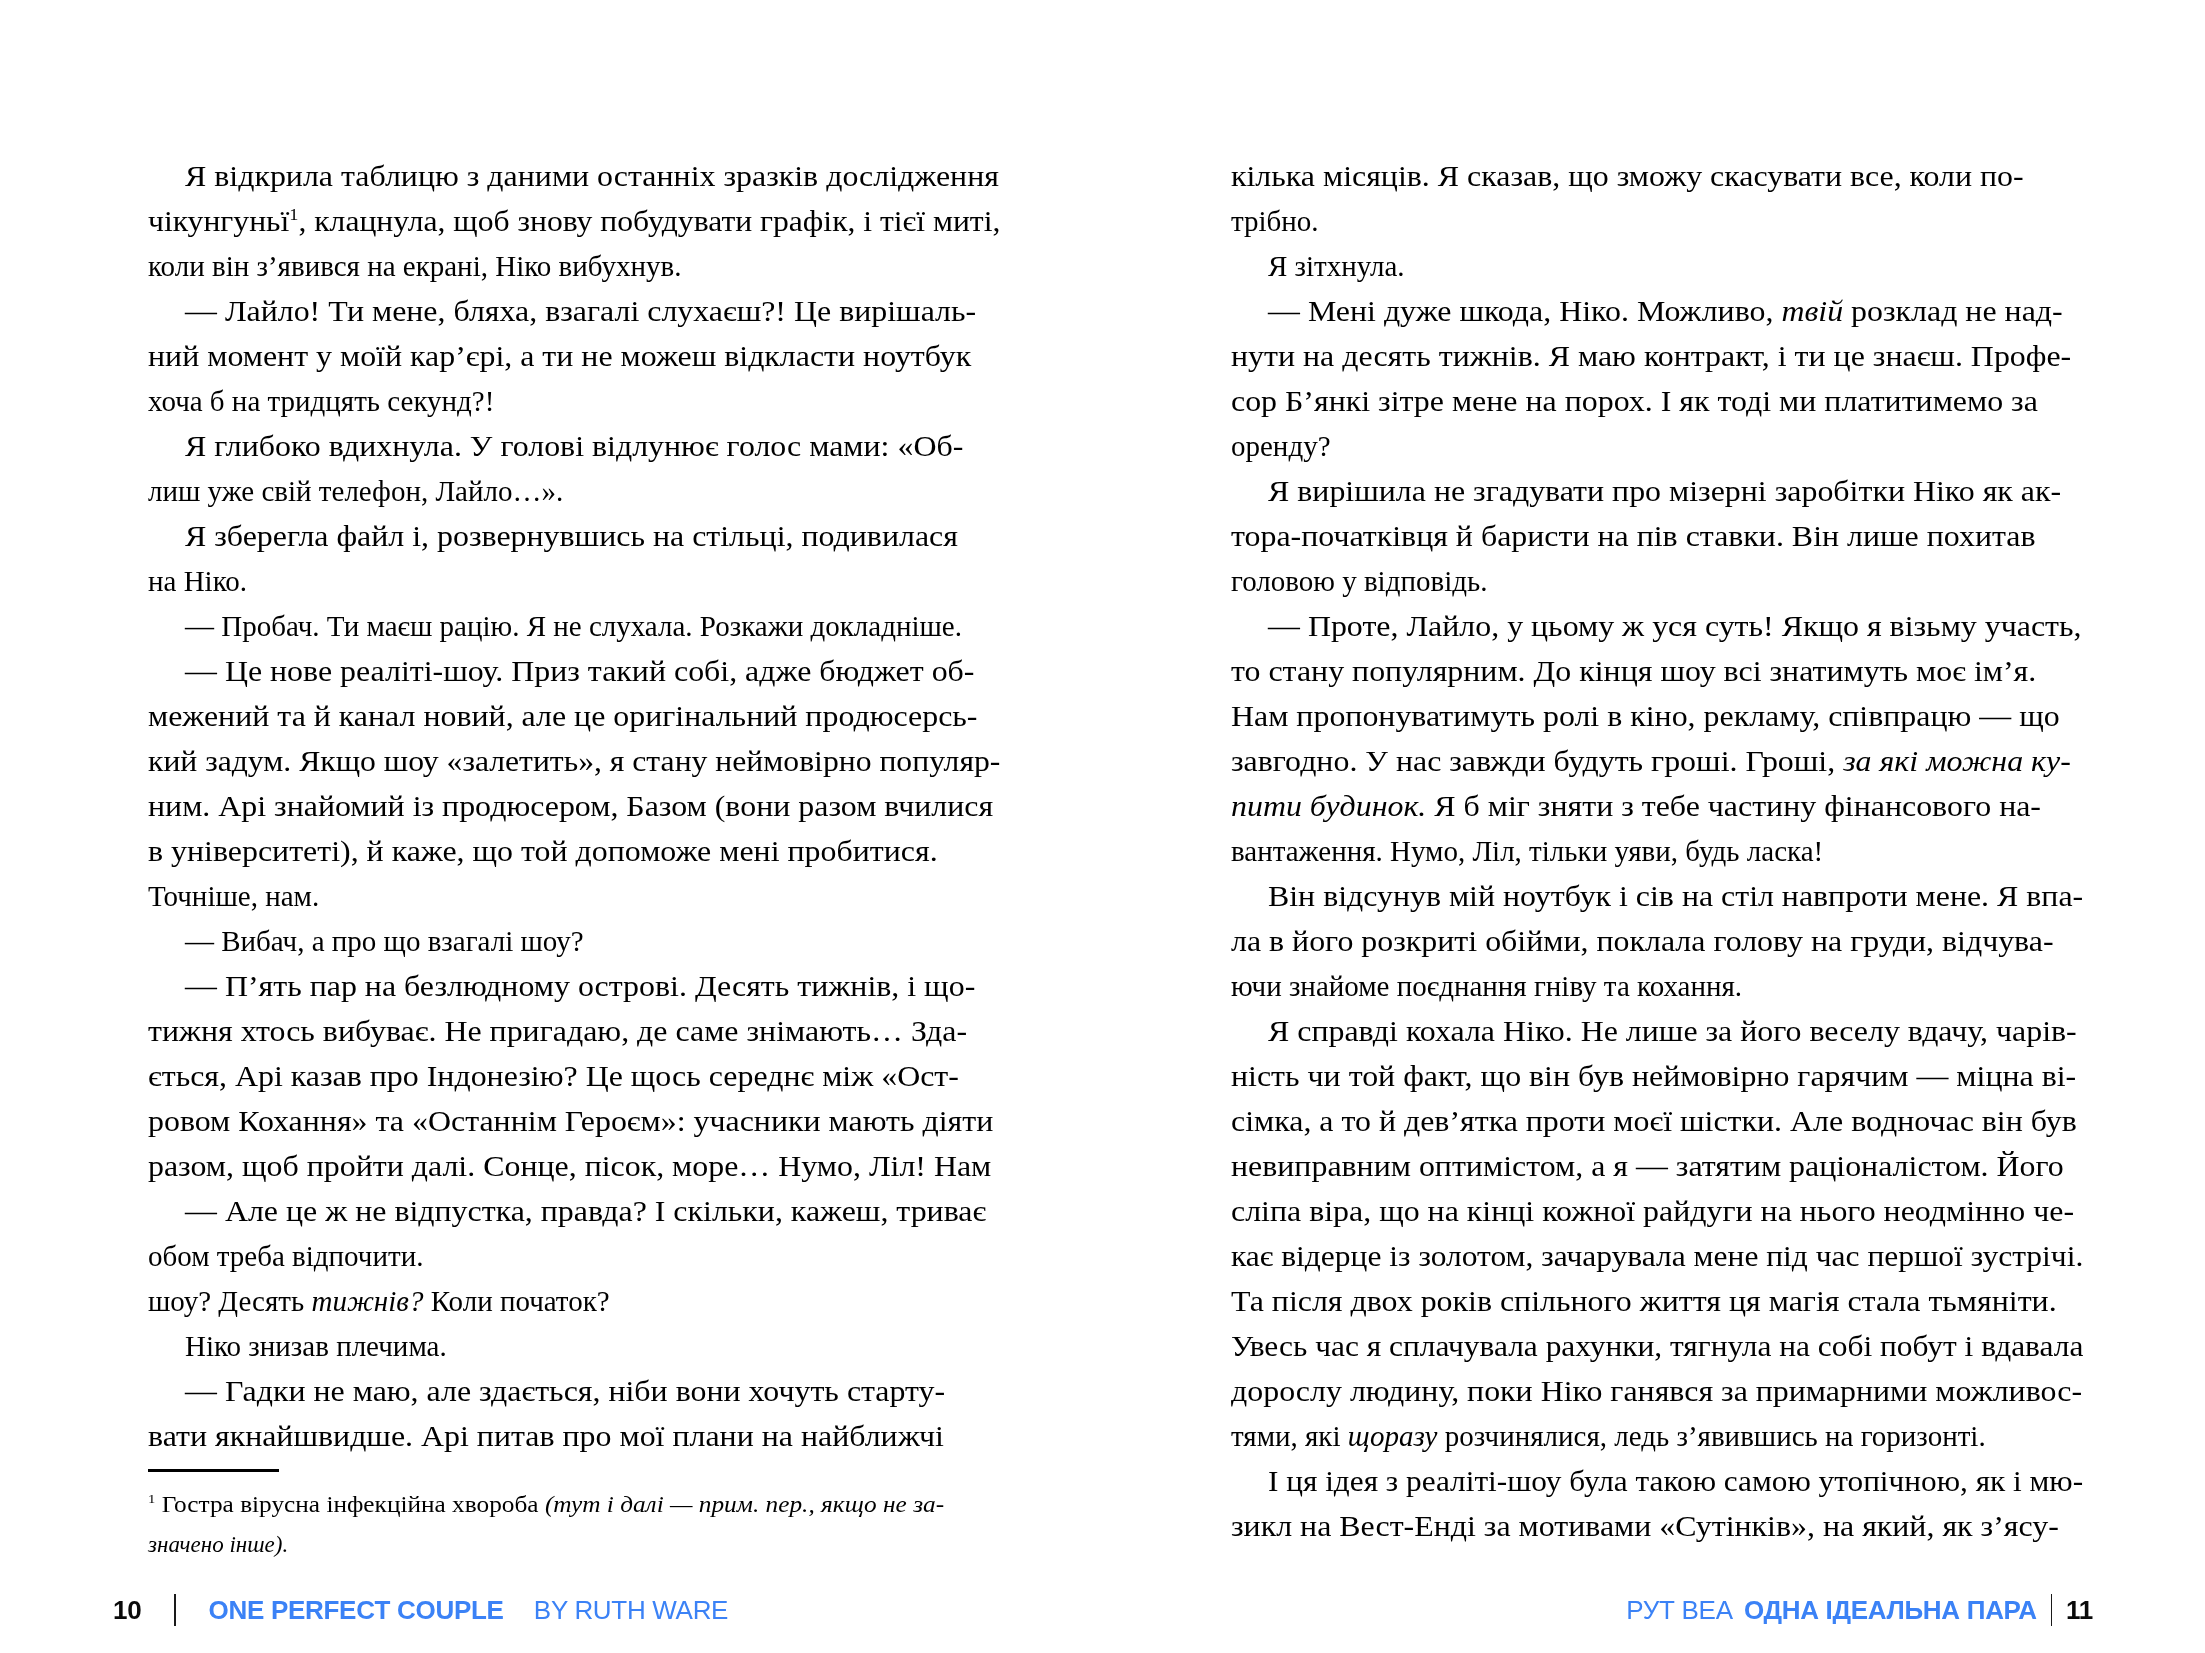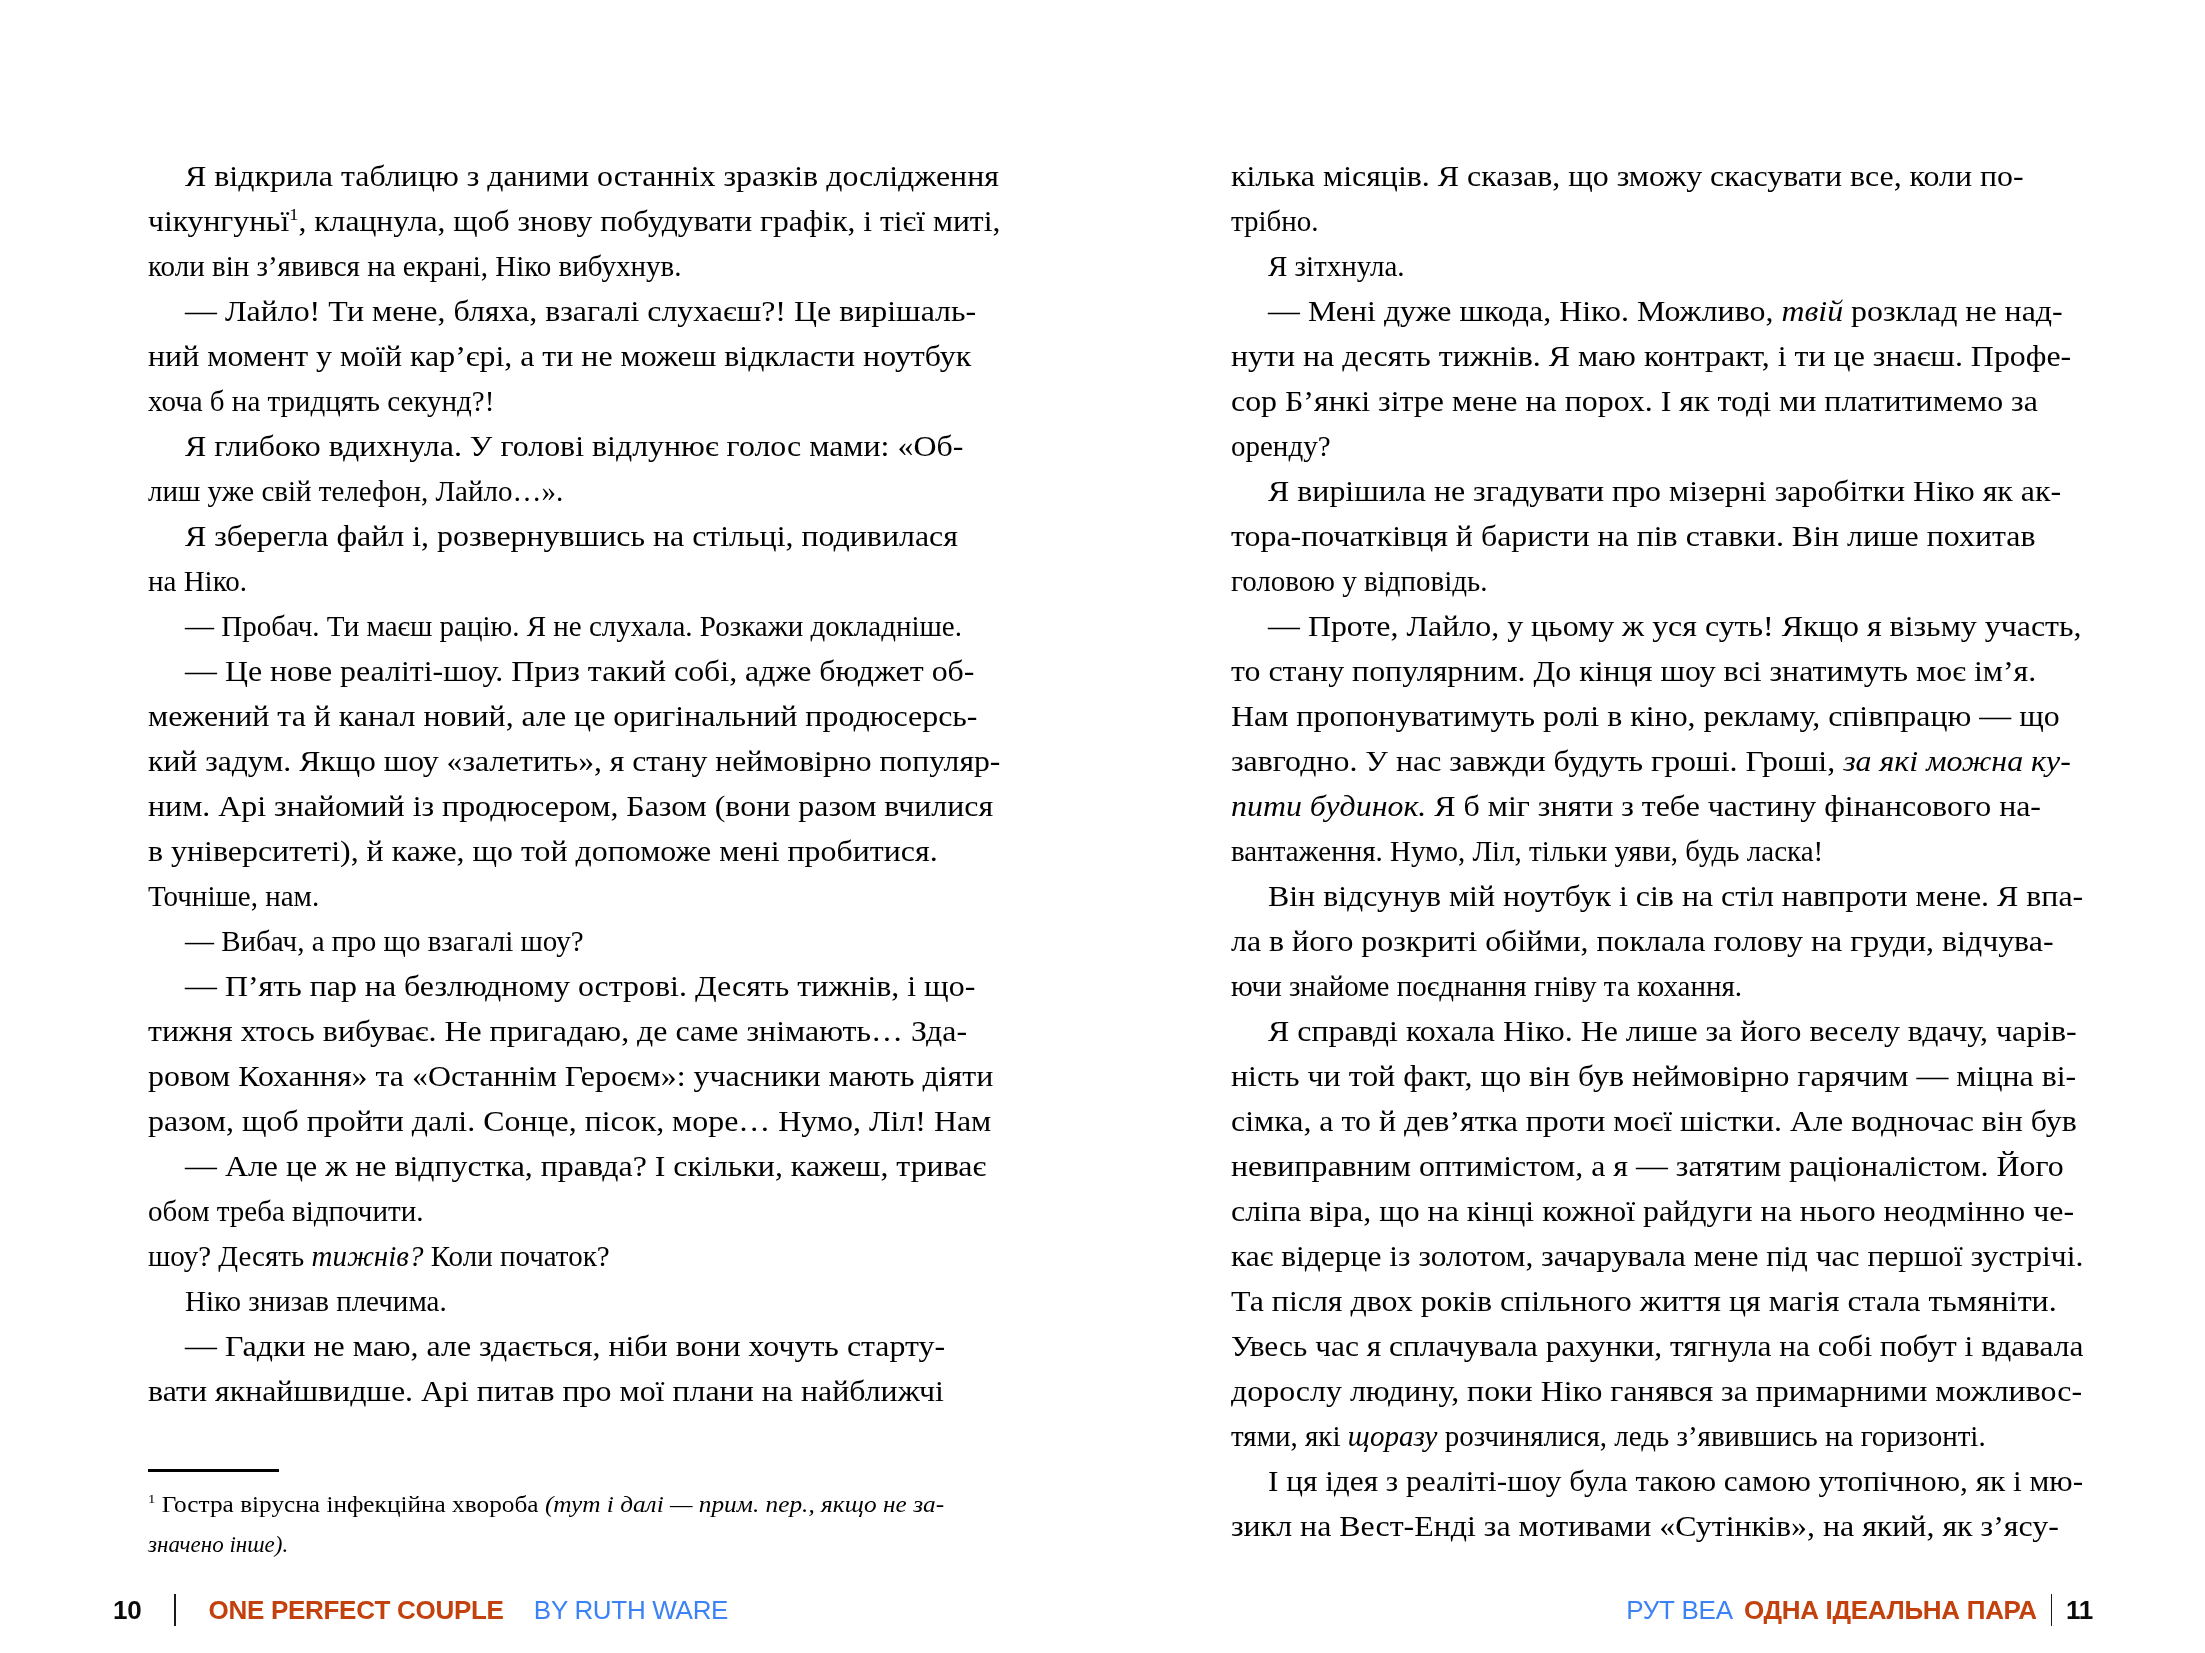--- a/index.html
+++ b/index.html
@@ -41,21 +41,21 @@
     position:absolute;top:1555px;
     font-family:"Liberation Sans","DejaVu Sans",sans-serif;
     font-size:26px;line-height:36px;
     letter-spacing:-0.3px;
     display:flex;align-items:center;
     white-space:nowrap;
   }
   .left-foot{left:113px;gap:19px;}
   .right-foot{right:112px;}
   .pg{font-weight:700;color:#0a0a0a;}
-  .btitle{font-weight:700;color:#c2410c;}
+  .btitle{font-weight:700;color:#3b82f6;}
   .bauthor{font-weight:400;color:#3b82f6;}
   .bar{display:inline-block;width:1.9px;height:32px;background:#1a1a1a;}
   .gap22{margin-left:13.7px;}
   .gap18{margin-left:11.2px;}
 </style>
 </head>
 <body>
 
 <div class="spread">
 
@@ -74,20 +74,21 @@
         <div class="bline ind end"><span class="ln"><span>— Пробач. Ти маєш рацію. Я не слухала. Розкажи докладніше.</span></span></div>
         <div class="bline ind"><span class="ln" style="transform: scaleX(1.1);"><span>— Це нове реаліті-шоу. Приз такий собі, адже бюджет об-</span></span></div>
         <div class="bline"><span class="ln" style="transform: scaleX(1.1);"><span>межений та й канал новий, але це оригінальний продюсерсь-</span></span></div>
         <div class="bline"><span class="ln" style="transform: scaleX(1.09193);"><span>кий задум. Якщо шоу «залетить», я стану неймовірно популяр-</span></span></div>
         <div class="bline"><span class="ln" style="transform: scaleX(1.1);"><span>ним. Арі знайомий із продюсером, Базом (вони разом вчилися</span></span></div>
         <div class="bline"><span class="ln" style="transform: scaleX(1.1);"><span>в університеті), й каже, що той допоможе мені пробитися.</span></span></div>
         <div class="bline end"><span class="ln"><span>Точніше, нам.</span></span></div>
         <div class="bline ind end"><span class="ln"><span>— Вибач, а про що взагалі шоу?</span></span></div>
         <div class="bline ind"><span class="ln" style="transform: scaleX(1.1);"><span>— П’ять пар на безлюдному острові. Десять тижнів, і що-</span></span></div>
         <div class="bline"><span class="ln" style="transform: scaleX(1.1);"><span>тижня хтось вибуває. Не пригадаю, де саме знімають… Зда-</span></span></div>
+        <div class="bline"><span class="ln" style="transform: scaleX(1.1);"><span>ється, Арі казав про Індонезію? Це щось середнє між «Ост-</span></span></div>
         <div class="bline"><span class="ln" style="transform: scaleX(1.1);"><span>ровом Кохання» та «Останнім Героєм»: учасники мають діяти</span></span></div>
         <div class="bline"><span class="ln" style="transform: scaleX(1.1);"><span>разом, щоб пройти далі. Сонце, пісок, море… Нумо, Ліл! Нам</span></span></div>
         <div class="bline ind"><span class="ln" style="transform: scaleX(1.1);"><span>— Але це ж не відпустка, правда? І скільки, кажеш, триває</span></span></div>
         <div class="bline end"><span class="ln"><span>обом треба відпочити.</span></span></div>
         <div class="bline end"><span class="ln"><span>шоу? Десять </span><span class="it">тижнів?</span><span> Коли початок?</span></span></div>
         <div class="bline ind end"><span class="ln"><span>Ніко знизав плечима.</span></span></div>
         <div class="bline ind"><span class="ln" style="transform: scaleX(1.1);"><span>— Гадки не маю, але здається, ніби вони хочуть старту-</span></span></div>
         <div class="bline"><span class="ln" style="transform: scaleX(1.1);"><span>вати якнайшвидше. Арі питав про мої плани на найближчі</span></span></div>
       </div>
 

